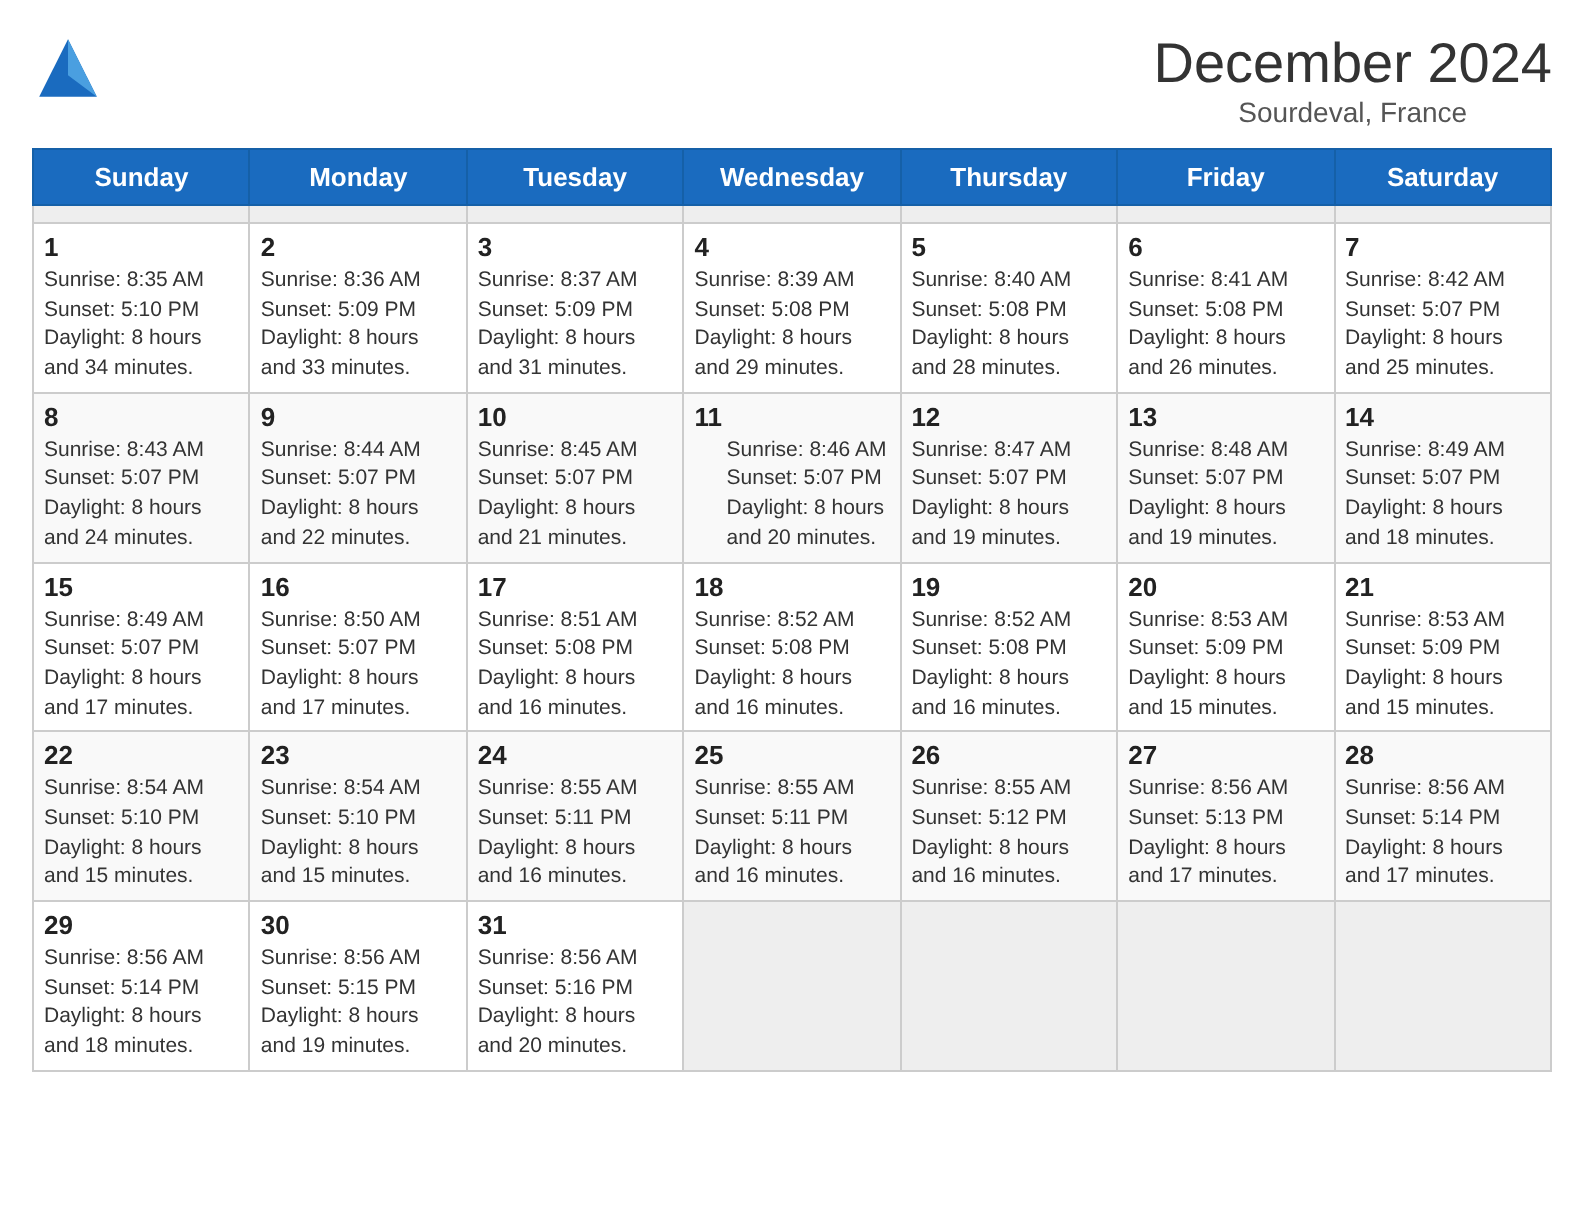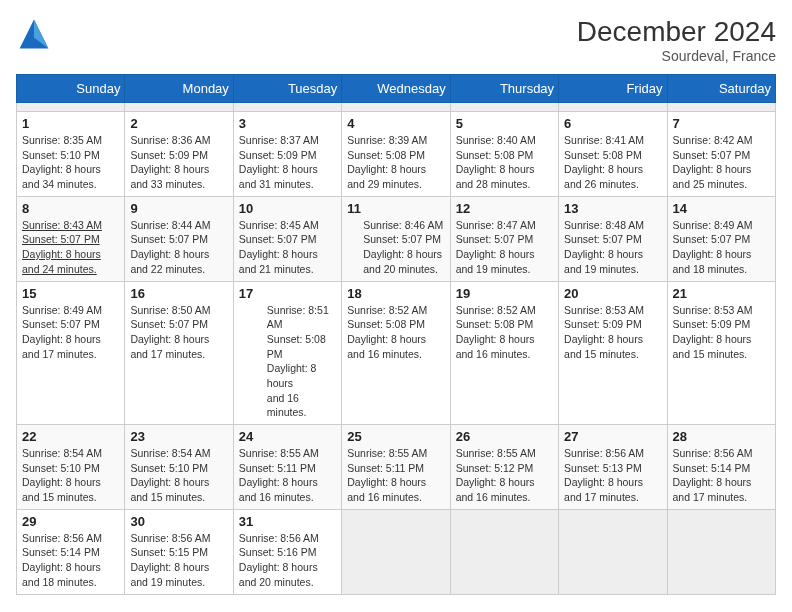--- a/index.html
+++ b/index.html
@@ -36,33 +36,34 @@
       text-align: right;
     }
     .month-title {
       font-size: 28px;
       font-weight: normal;
       color: #333;
     }
     .location {
       font-size: 14px;
       color: #555;
+      text-align: center;
     }
     .calendar {
       width: 100%;
       border-collapse: collapse;
       font-size: 11px;
     }
     .calendar thead tr th {
       background-color: #1a6bbf;
       color: #fff;
       padding: 6px 4px;
-      text-align: right;
+      text-align: center;
       font-size: 13px;
-      font-weight: normal;
+      font-weight: bold;
       border: 1px solid #1560a8;
     }
     .calendar tbody tr td {
       border: 1px solid #ccc;
       vertical-align: top;
       padding: 4px 5px;
       width: 108px;
       min-height: 80px;
       background: #fff;
     }
@@ -170,21 +171,21 @@
           <span class="day-num">7</span>
           <div class="day-info" style="white-space: pre-line;">Sunrise: 8:42 AM
 Sunset: 5:07 PM
 Daylight: 8 hours
 and 25 minutes.</div>
         </td>
       </tr>
       <tr>
         <td>
           <span class="day-num">8</span>
-          <div class="day-info" style="white-space: pre-line; text-decoration: underline;">Sunrise: 8:43 AM
+          <div class="day-info" style="white-space: pre-line;">Sunrise: 8:43 AM
 Sunset: 5:07 PM
 Daylight: 8 hours
 and 24 minutes.</div>
         </td>
         <td>
           <span class="day-num">9</span>
           <div class="day-info" style="white-space: pre-line;">Sunrise: 8:44 AM
 Sunset: 5:07 PM
 Daylight: 8 hours
 and 22 minutes.</div>
@@ -235,21 +236,21 @@
         </td>
         <td>
           <span class="day-num">16</span>
           <div class="day-info" style="white-space: pre-line;">Sunrise: 8:50 AM
 Sunset: 5:07 PM
 Daylight: 8 hours
 and 17 minutes.</div>
         </td>
         <td>
           <span class="day-num">17</span>
-          <div class="day-info" style="white-space: pre-line; margin-left: 28px;">Sunrise: 8:51 AM
+          <div class="day-info" style="white-space: pre-line;">Sunrise: 8:51 AM
 Sunset: 5:08 PM
 Daylight: 8 hours
 and 16 minutes.</div>
         </td>
         <td>
           <span class="day-num">18</span>
           <div class="day-info" style="white-space: pre-line;">Sunrise: 8:52 AM
 Sunset: 5:08 PM
 Daylight: 8 hours
 and 16 minutes.</div>

